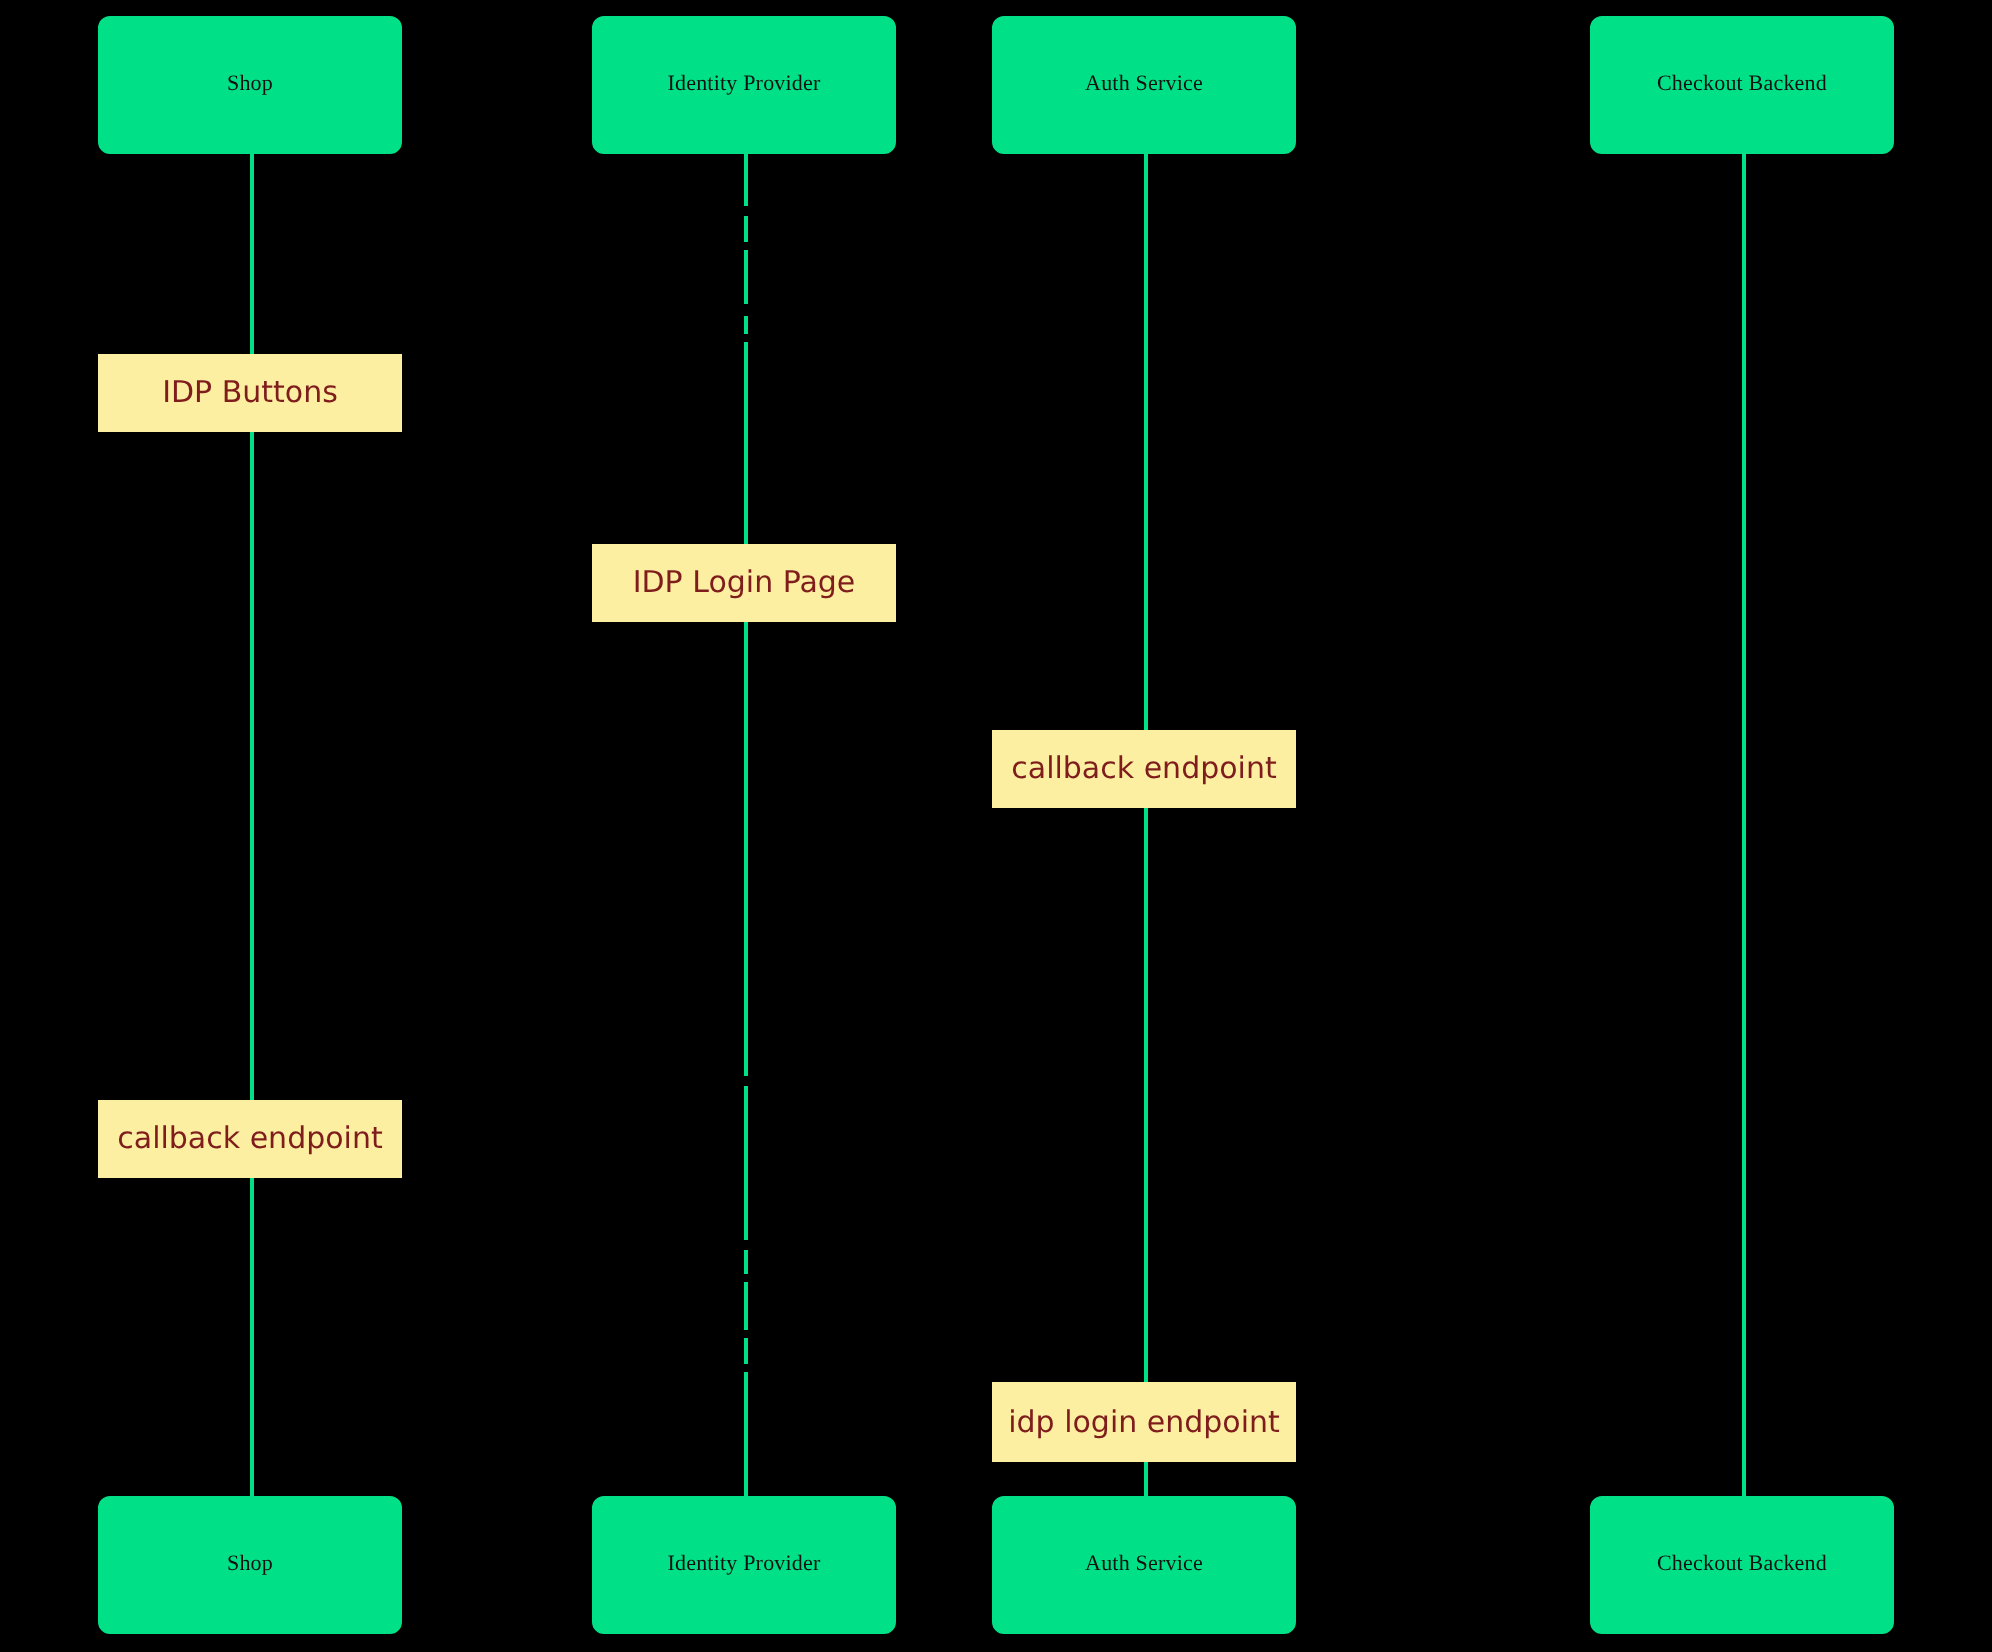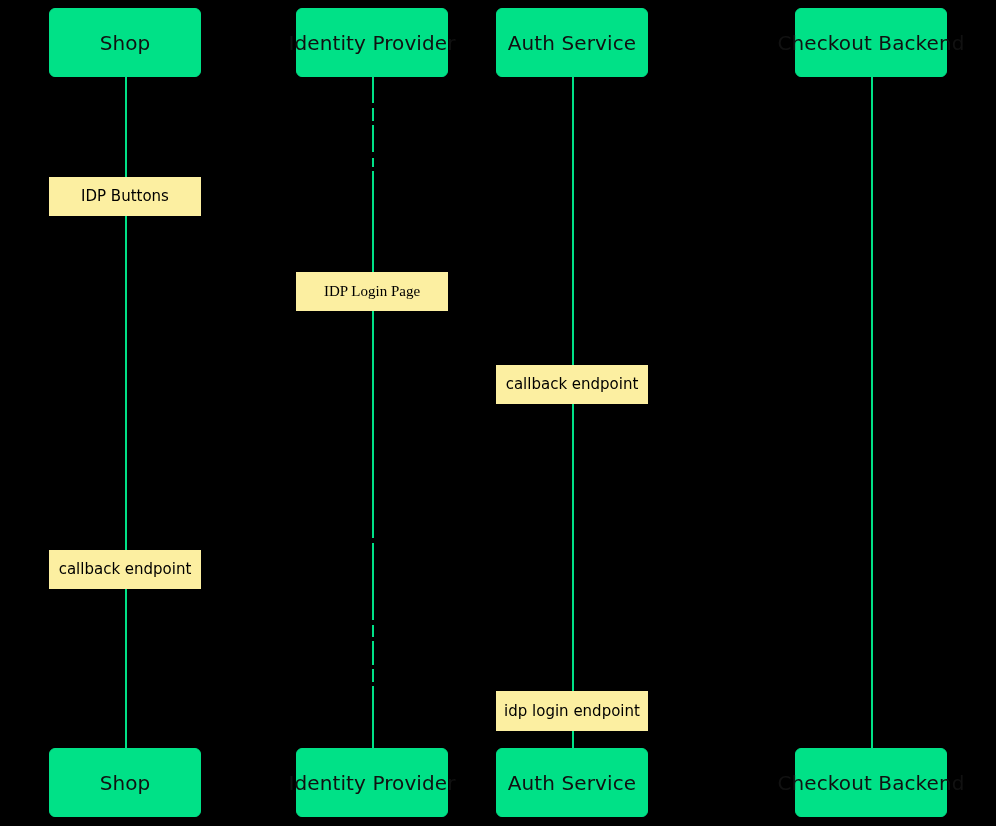--- a/index.html
+++ b/index.html
@@ -45,40 +45,41 @@
     background: #00E187;
     border: 1px solid #00E187;
     border-radius: 6px;
     display: flex;
     align-items: center;
     justify-content: center;
     z-index: 4;
   }
   .actor-label {
     color: #111111;
-    font-size: 20px;
+    font-size: 11px;
     line-height: 1;
     letter-spacing: 0.1px;
     white-space: nowrap;
+    font-family: Liberation Serif, serif;
   }
 
   
   .note-box {
     position: absolute;
     box-sizing: border-box;
     background: #FCEFA1;
     border: 1px solid #FCEFA1;
     border-radius: 0;
     display: flex;
     align-items: center;
     justify-content: center;
     z-index: 3;
   }
   .note-label {
-    color: #000000;
+    color: #7f1d1d;
     font-size: 15px;
     line-height: 1;
     white-space: nowrap;
   }
 </style>
 </head>
 <body>
 
 <div id="diagram">
     <div class="lifeline" style="left: 125px; top: 77px; height: 671px;"></div>
@@ -114,21 +115,21 @@
     </div>
     <div class="actor-box" style="left: 795px; top: 8px; width: 152px; height: 69px;">
       <span class="actor-label">Checkout Backend</span>
     </div>
     <div class="actor-box" style="left: 795px; top: 748px; width: 152px; height: 69px;">
       <span class="actor-label">Checkout Backend</span>
     </div>
     <div class="note-box" style="left: 49px; top: 177px; width: 152px; height: 39px;">
       <span class="note-label">IDP Buttons</span>
     </div>
-    <div class="note-box" style="left: 296px; top: 272px; width: 152px; height: 39px; font-family: Liberation Serif, serif;">
+    <div class="note-box" style="left: 296px; top: 272px; width: 152px; height: 39px;">
       <span class="note-label">IDP Login Page</span>
     </div>
     <div class="note-box" style="left: 496px; top: 365px; width: 152px; height: 39px;">
       <span class="note-label">callback endpoint</span>
     </div>
     <div class="note-box" style="left: 49px; top: 550px; width: 152px; height: 39px;">
       <span class="note-label">callback endpoint</span>
     </div>
     <div class="note-box" style="left: 496px; top: 691px; width: 152px; height: 40px;">
       <span class="note-label">idp login endpoint</span>

